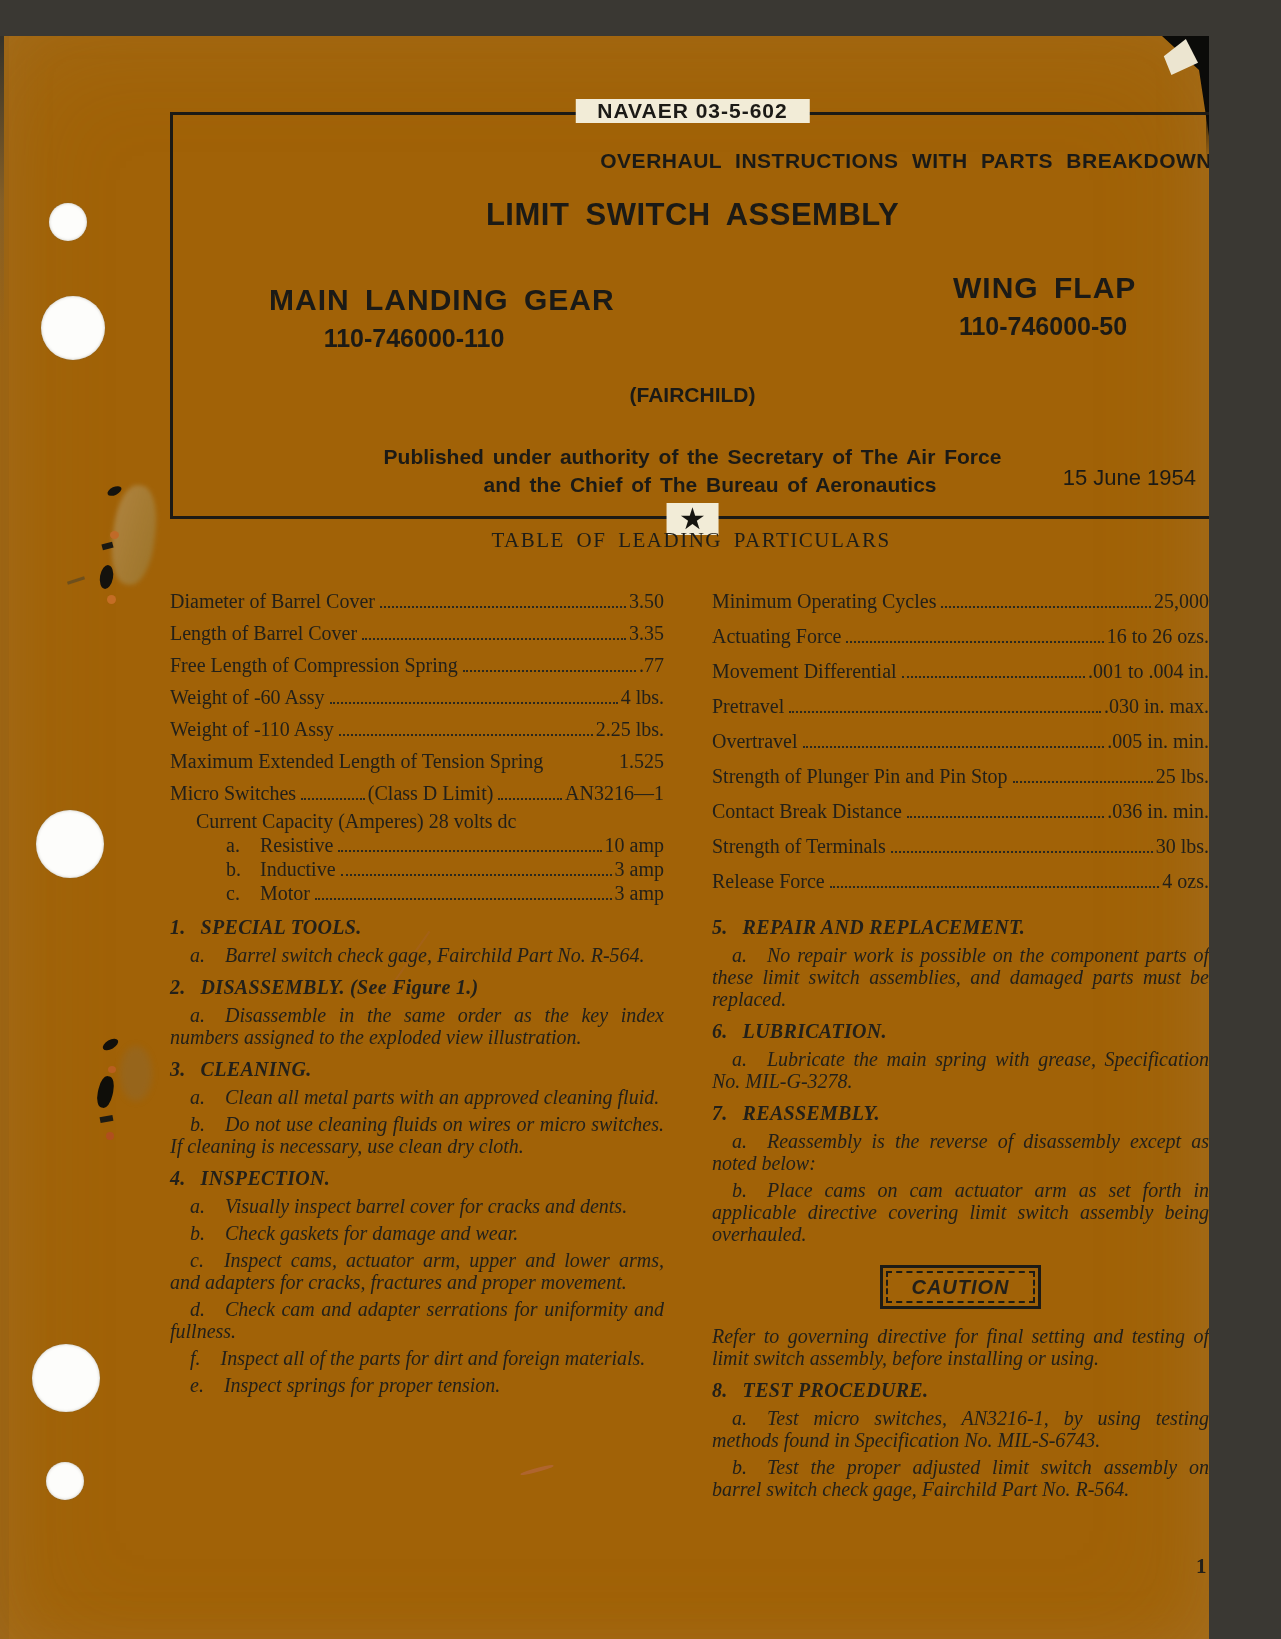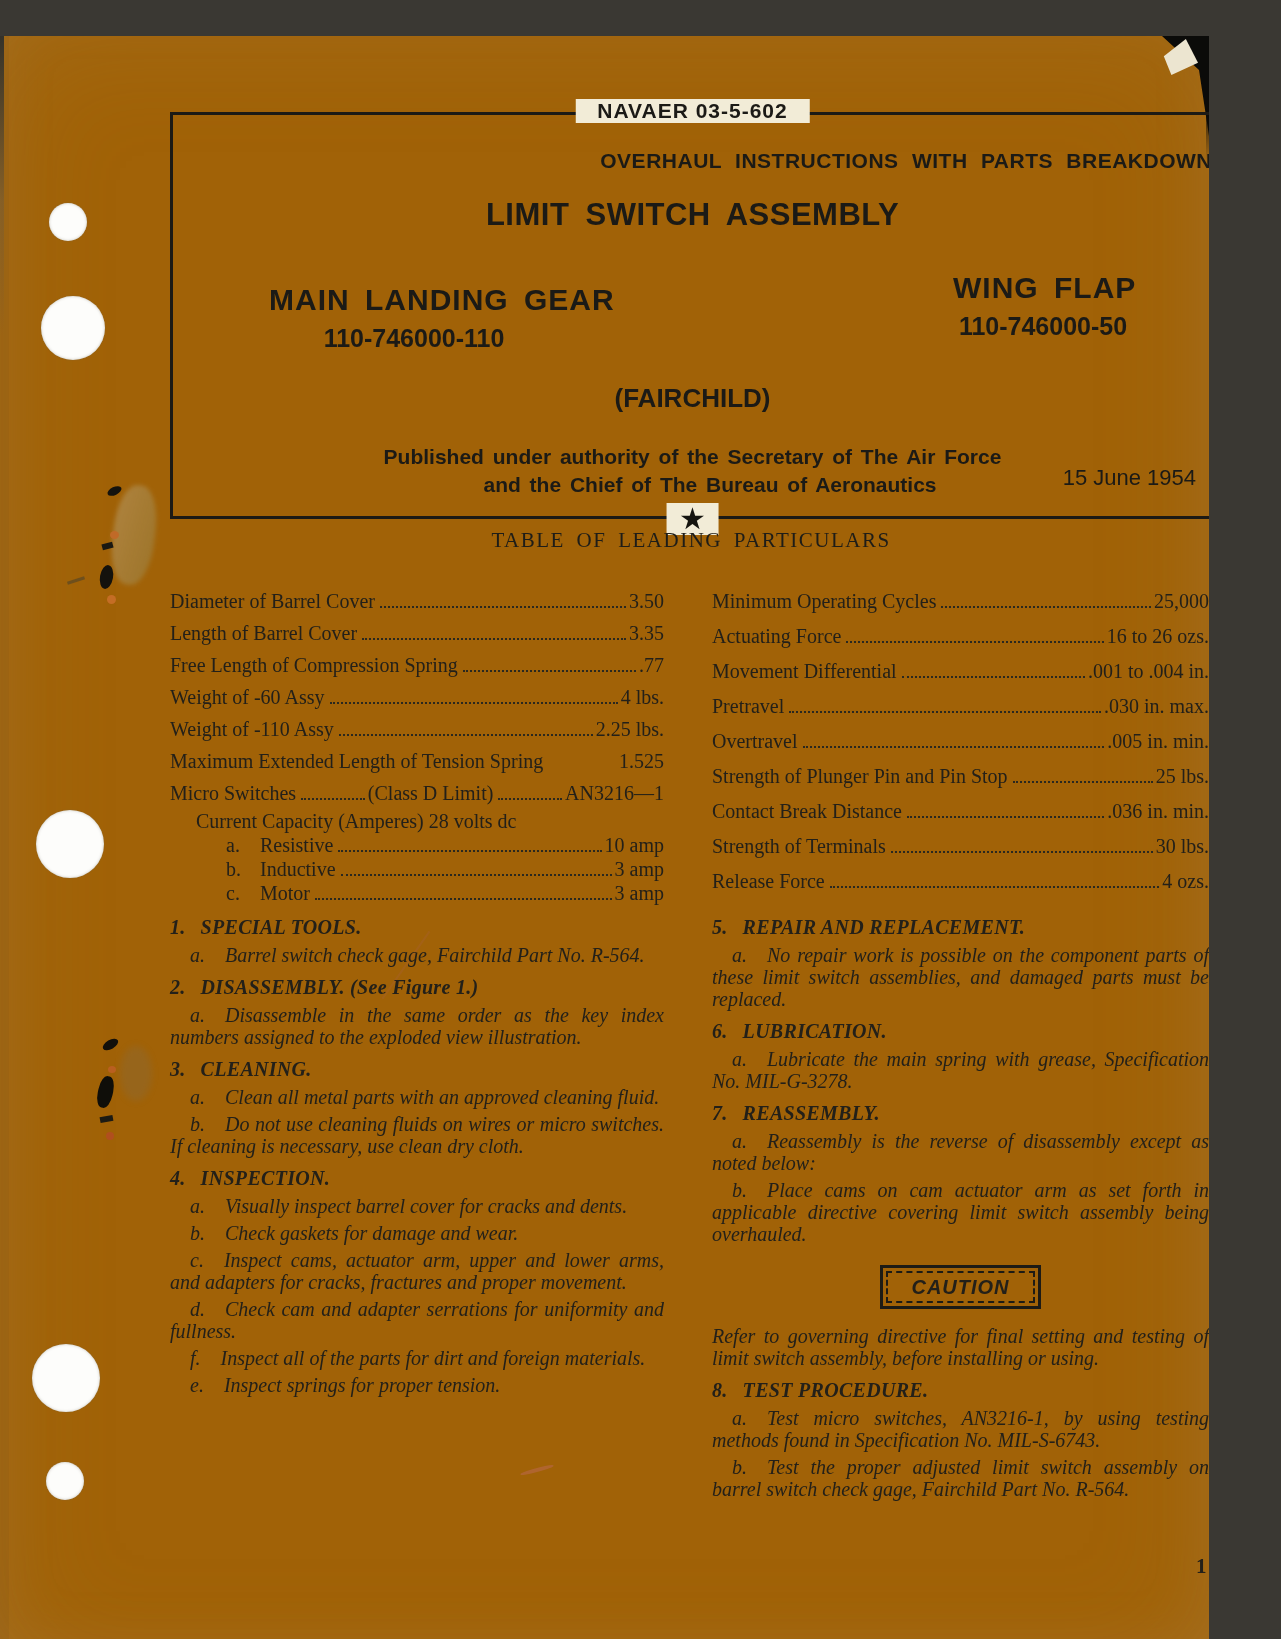--- a/index.html
+++ b/index.html
@@ -54,21 +54,21 @@
     background:#f2ecd7;padding:0 22px;font-size:21px;font-weight:700;letter-spacing:1px;white-space:nowrap;}
   .hbox .t1{position:absolute;top:34px;left:0;right:0;text-align:right;
     font-size:21px;font-weight:700;letter-spacing:0.5px;word-spacing:7px;white-space:nowrap;}
   .hbox .t2{position:absolute;top:82px;left:0;right:0;text-align:center;
     font-size:31px;font-weight:700;letter-spacing:0.5px;word-spacing:7px;white-space:nowrap;}
   .asm{position:absolute;text-align:center;}
   .asm-left{top:168px;left:96px;width:290px;}
   .asm-right{top:156px;left:780px;width:180px;}
   .asm-name{font-size:30px;font-weight:700;letter-spacing:1px;word-spacing:6px;white-space:nowrap;}
   .asm-pn{font-size:25px;font-weight:700;letter-spacing:0;margin-top:7px;white-space:nowrap;text-align:center;}
-  .hbox .fair{position:absolute;top:268px;left:0;right:0;text-align:center;font-size:26px;font-weight:700;}
+  .hbox .fair{position:absolute;top:268px;left:0;right:0;text-align:center;font-size:21px;font-weight:700;}
   .hbox .auth1{position:absolute;top:330px;left:0;right:0;text-align:center;font-size:21px;font-weight:700;word-spacing:3px;}
   .hbox .auth2{position:absolute;top:358px;left:0;right:0;text-align:center;font-size:21px;font-weight:700;word-spacing:3px;padding-left:35px;}
   .hbox .date{position:absolute;top:350px;right:16px;font-size:22px;font-weight:400;}
   .hbox .star{position:absolute;bottom:-19px;left:50%;transform:translateX(-50%);
     background:#f2ecd7;padding:0 13px;font-size:30px;line-height:32px;color:#15140f;}
   
   .tlp-title{position:absolute;left:170px;top:492px;width:1042px;text-align:center;
     font-size:21px;letter-spacing:1.5px;word-spacing:5px;color:#1e1d18;}
   .pcol{position:absolute;font-size:20px;line-height:22px;}
   .pcol-left{left:170px;top:554px;width:494px;}

